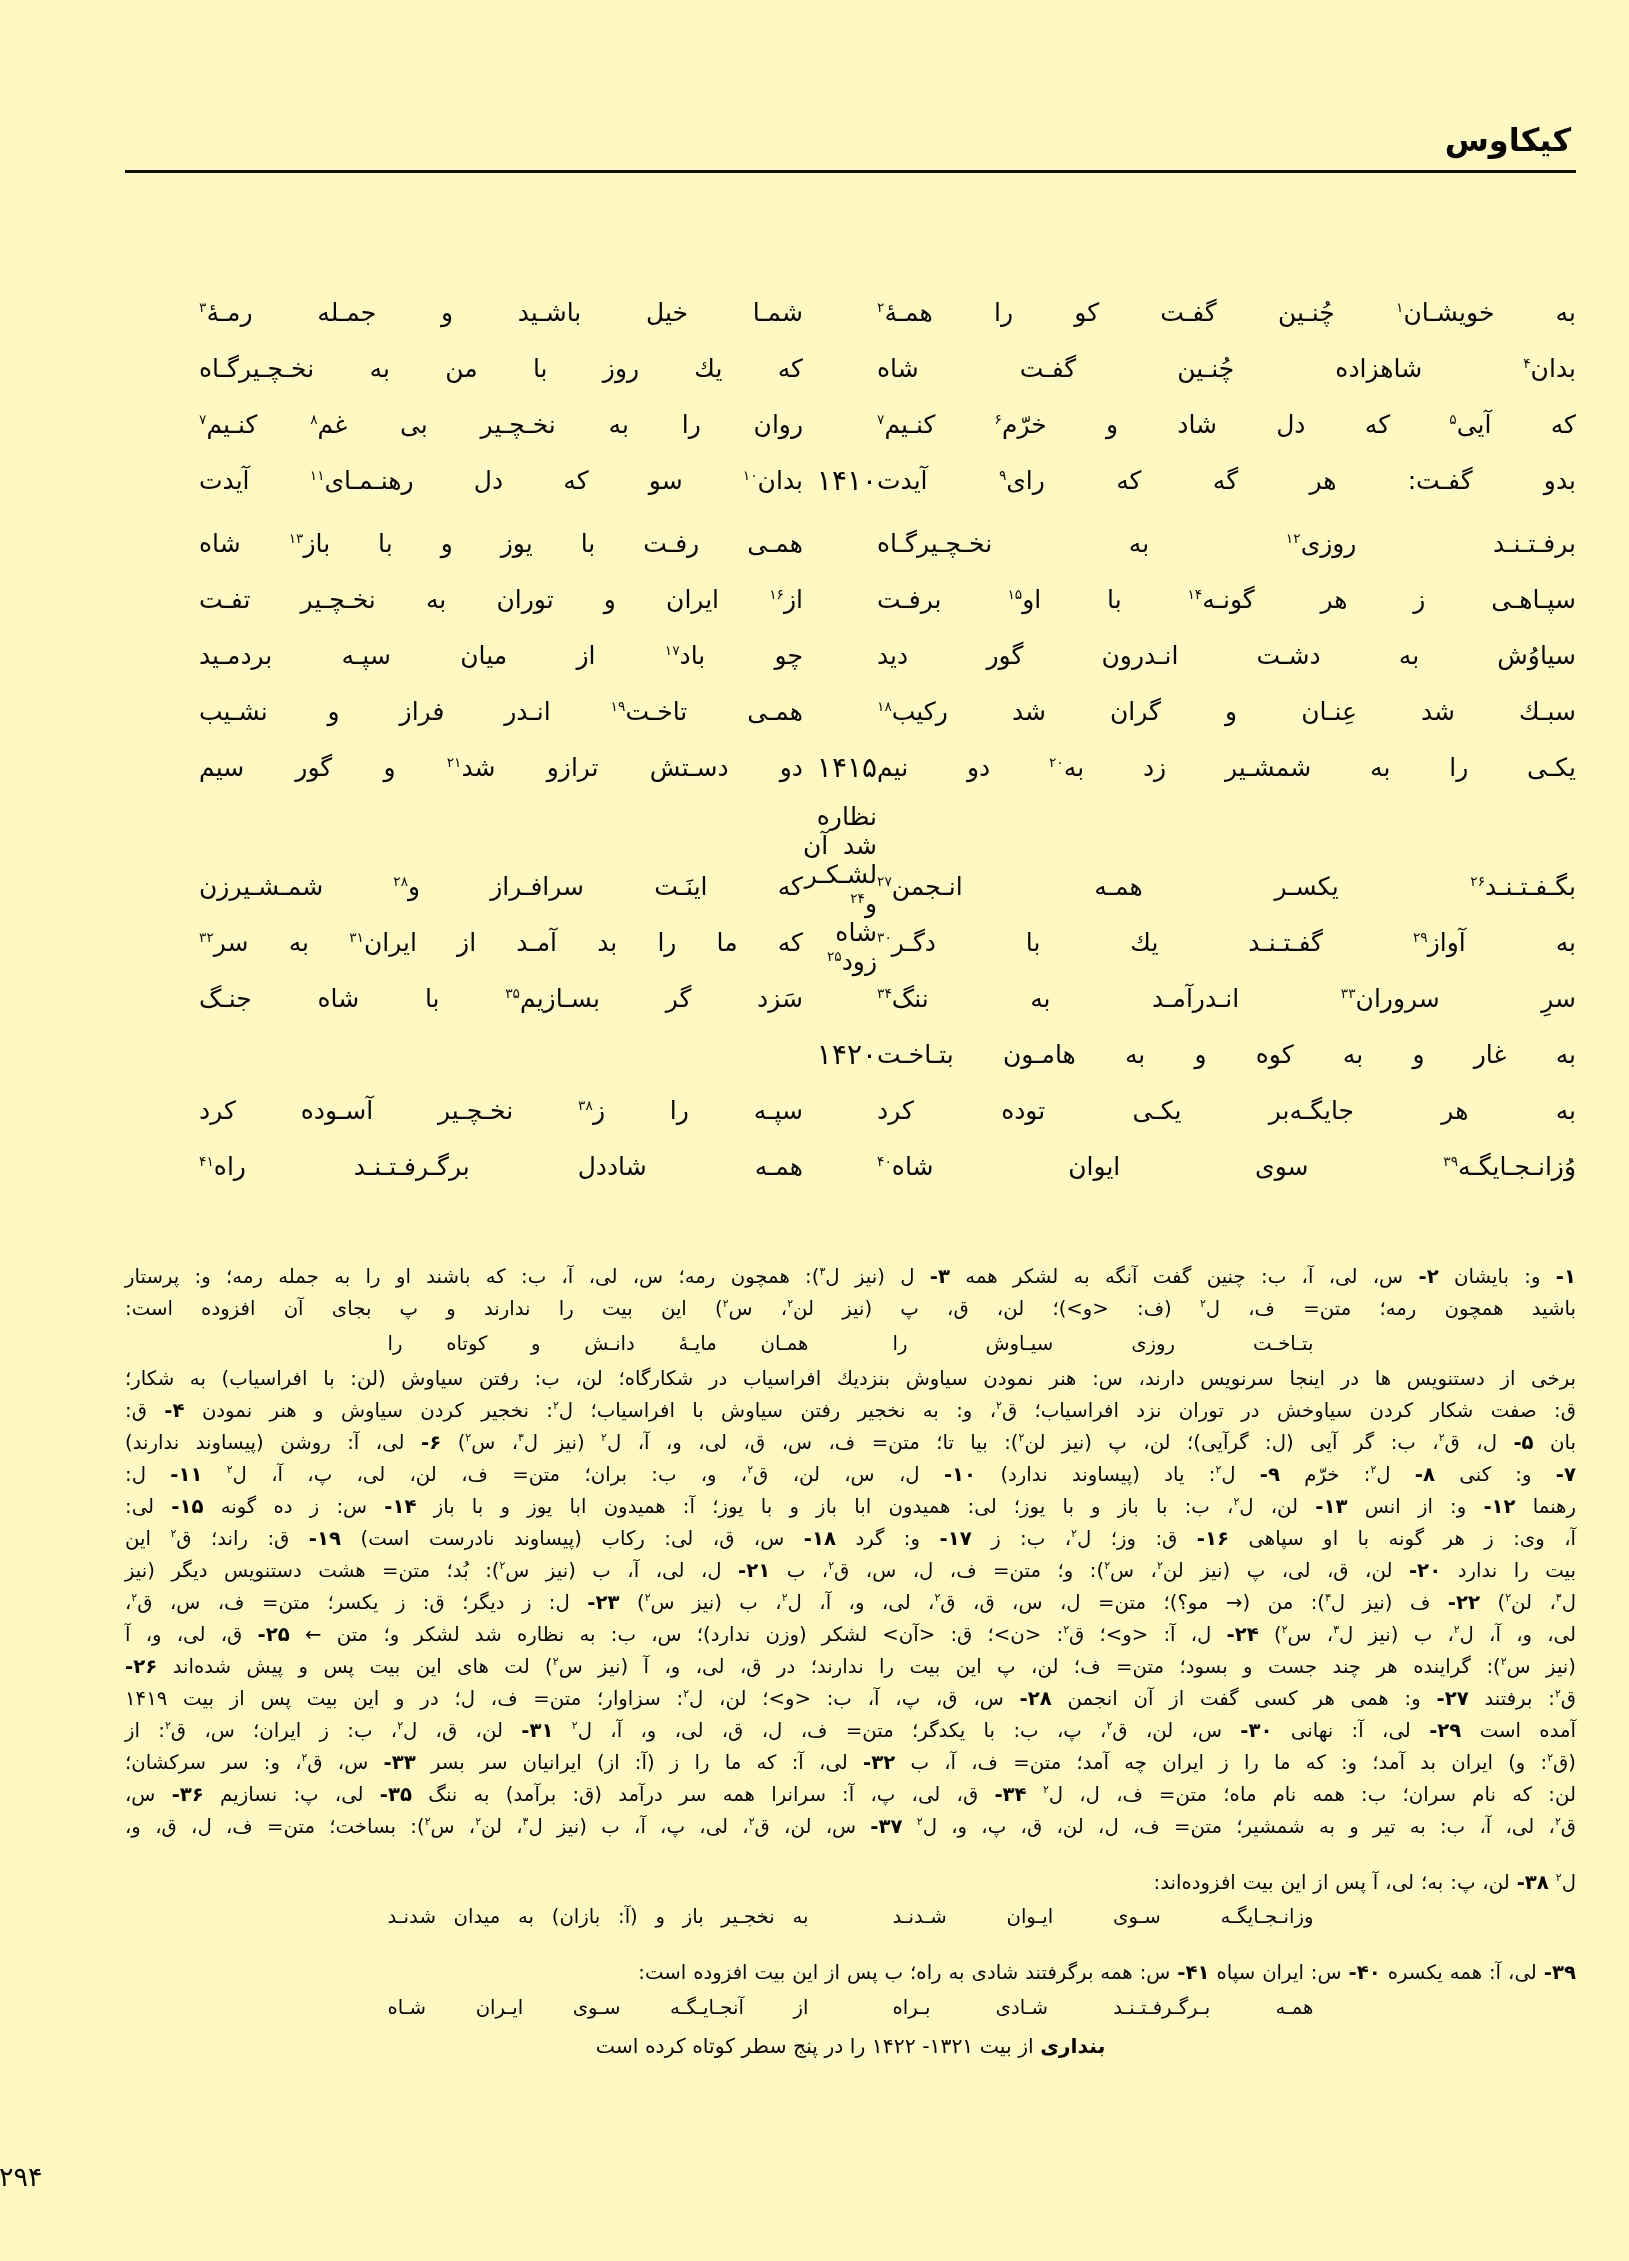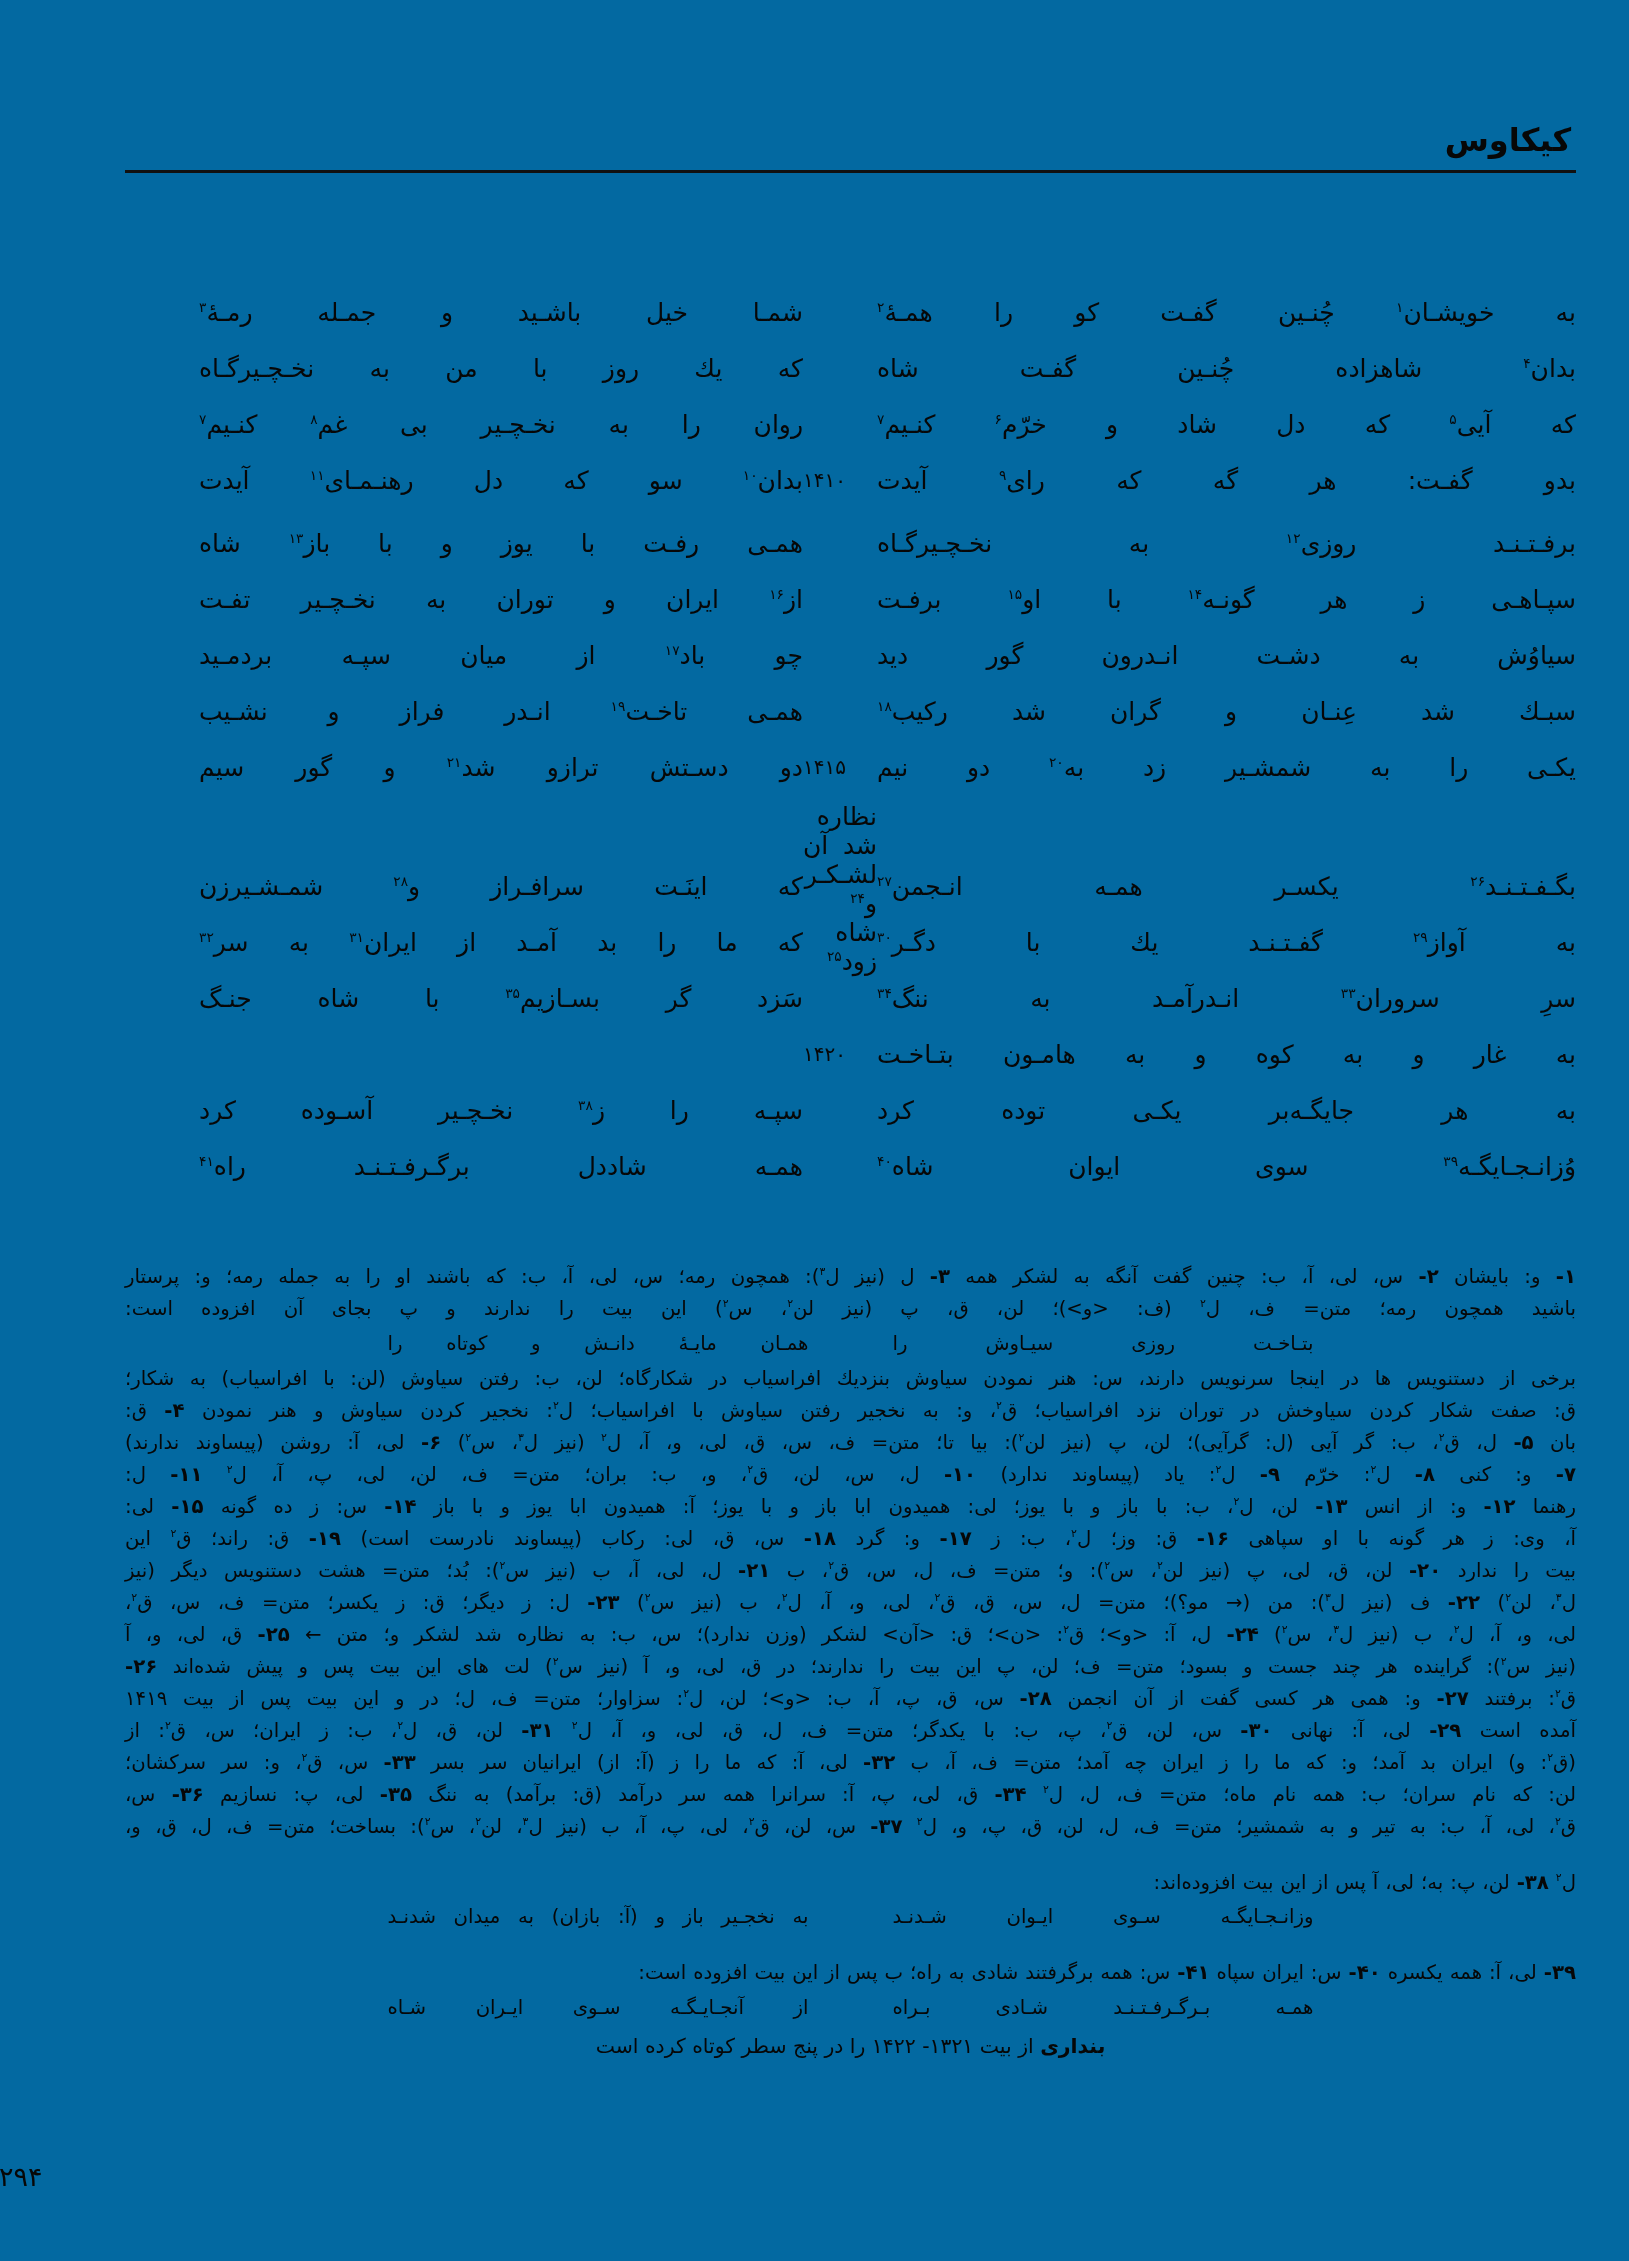--- a/index.html
+++ b/index.html
@@ -1,26 +1,26 @@
 <!DOCTYPE html>
 <html lang="fa" dir="rtl" style="font-size:11.2px"><head>
 <meta charset="utf-8">
 <style>
   html,body{margin:0;padding:0;background:#ffffff;}
   .page{
-    position:relative;width:1630px;height:2261px;background:#0369a1;color:#070707;
+    position:relative;width:1630px;height:2261px;background:#fef9c3;color:#070707;
     font-family:"DejaVu Sans", sans-serif;direction:rtl;overflow:hidden;
   }
   .header-title{position:absolute;top:121px;right:58px;font-size:32px;font-weight:bold;letter-spacing:0.7px;}
   .header-rule{position:absolute;top:170px;right:53px;left:126px;height:2.8px;background:#111;}
   .poem{position:absolute;top:284px;right:53px;left:126px;}
   .poem-row{display:grid;grid-template-columns:699px 74px 604px;height:56px;align-items:center;}
   .poem-row.gap{margin-top:7px;}
   .hemi{font-size:25px;text-align:justify;text-align-last:justify;word-spacing:4.2px;}
-  .vnum{font-size:20px;text-align:left;}
+  .vnum{font-size:28px;text-align:right;}
   sup{font-size:0.55em;line-height:0;vertical-align:super;}
   .apparatus{position:absolute;top:1261px;right:53px;left:126px;font-size:19.7px;line-height:32px;}
   .app-line{text-align:justify;text-align-last:justify;word-spacing:0.7px;}
   .app-line.short{text-align:justify;text-align-last:right;margin-top:24px;}
   .app-verse{display:flex;justify-content:center;gap:84px;margin:2.8px 0;}
   .app-verse .vh{width:421px;text-align:justify;text-align-last:justify;font-size:19.7px;}
   .closing{text-align:center;margin-top:5.6px;font-size:20.4px;}
   .closing b{font-weight:bold;margin-top:20px;}
   .pagenum{position:absolute;bottom:69px;left:0;right:0;text-align:left;font-size:27px;}
 </style>

